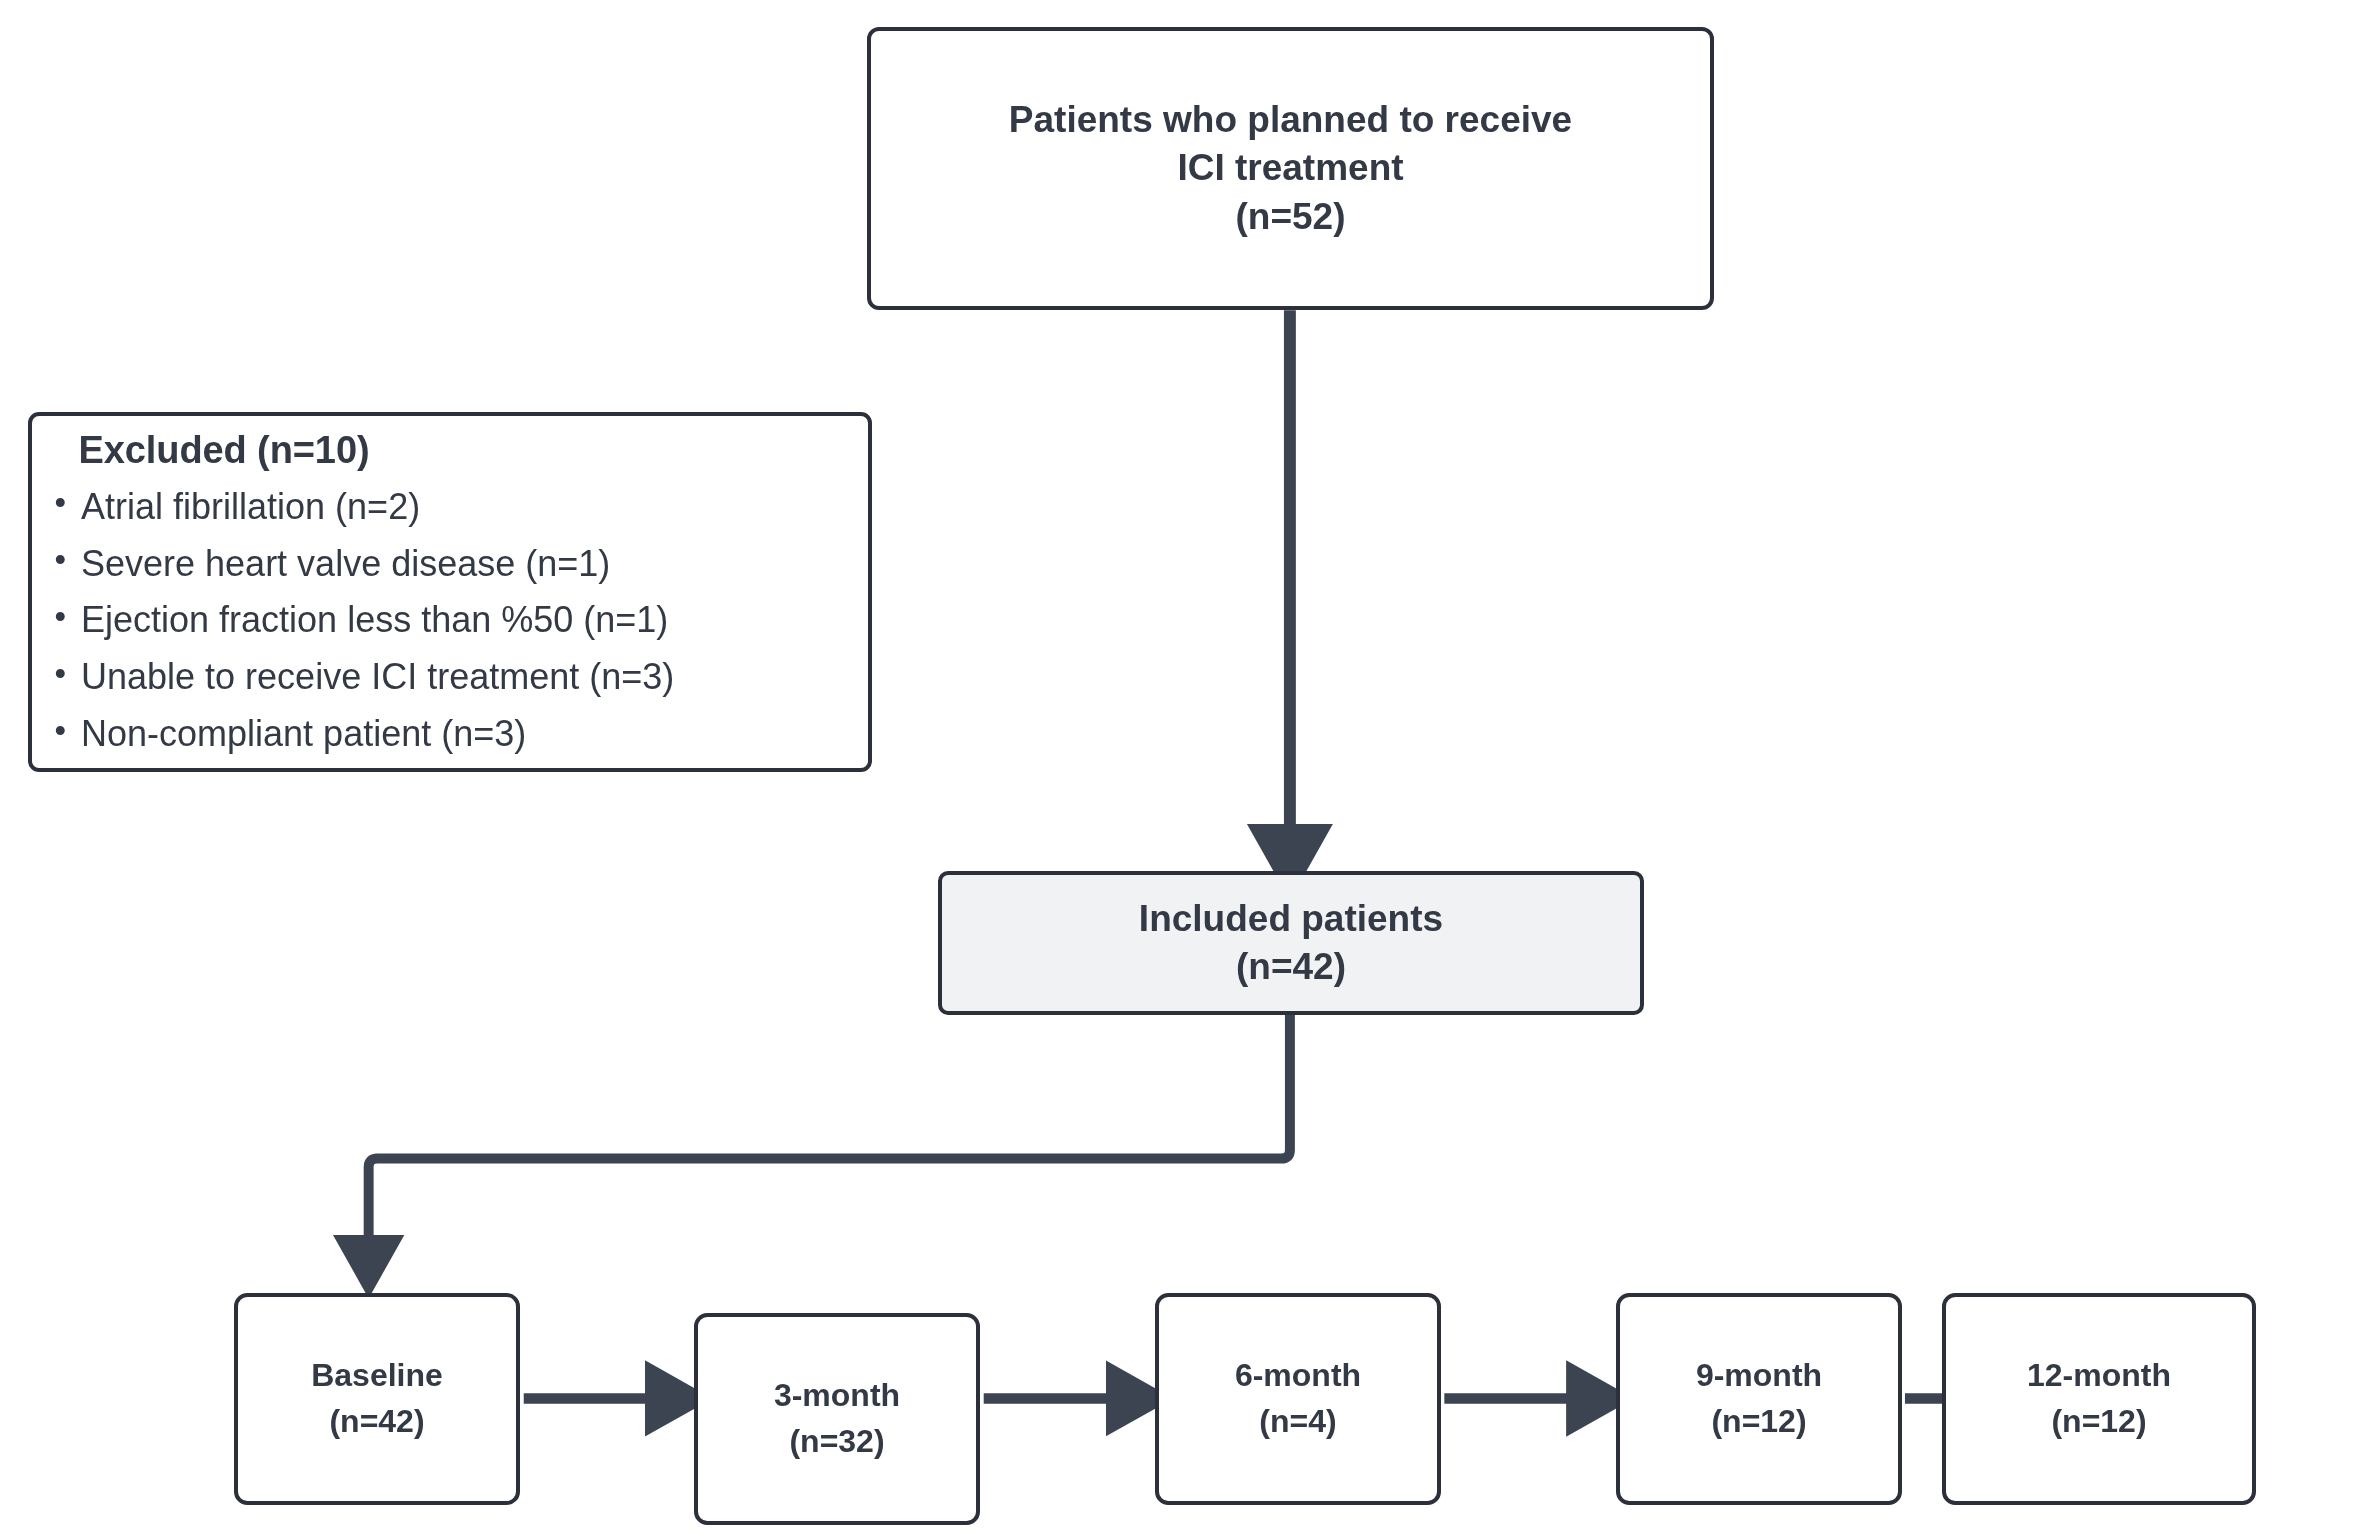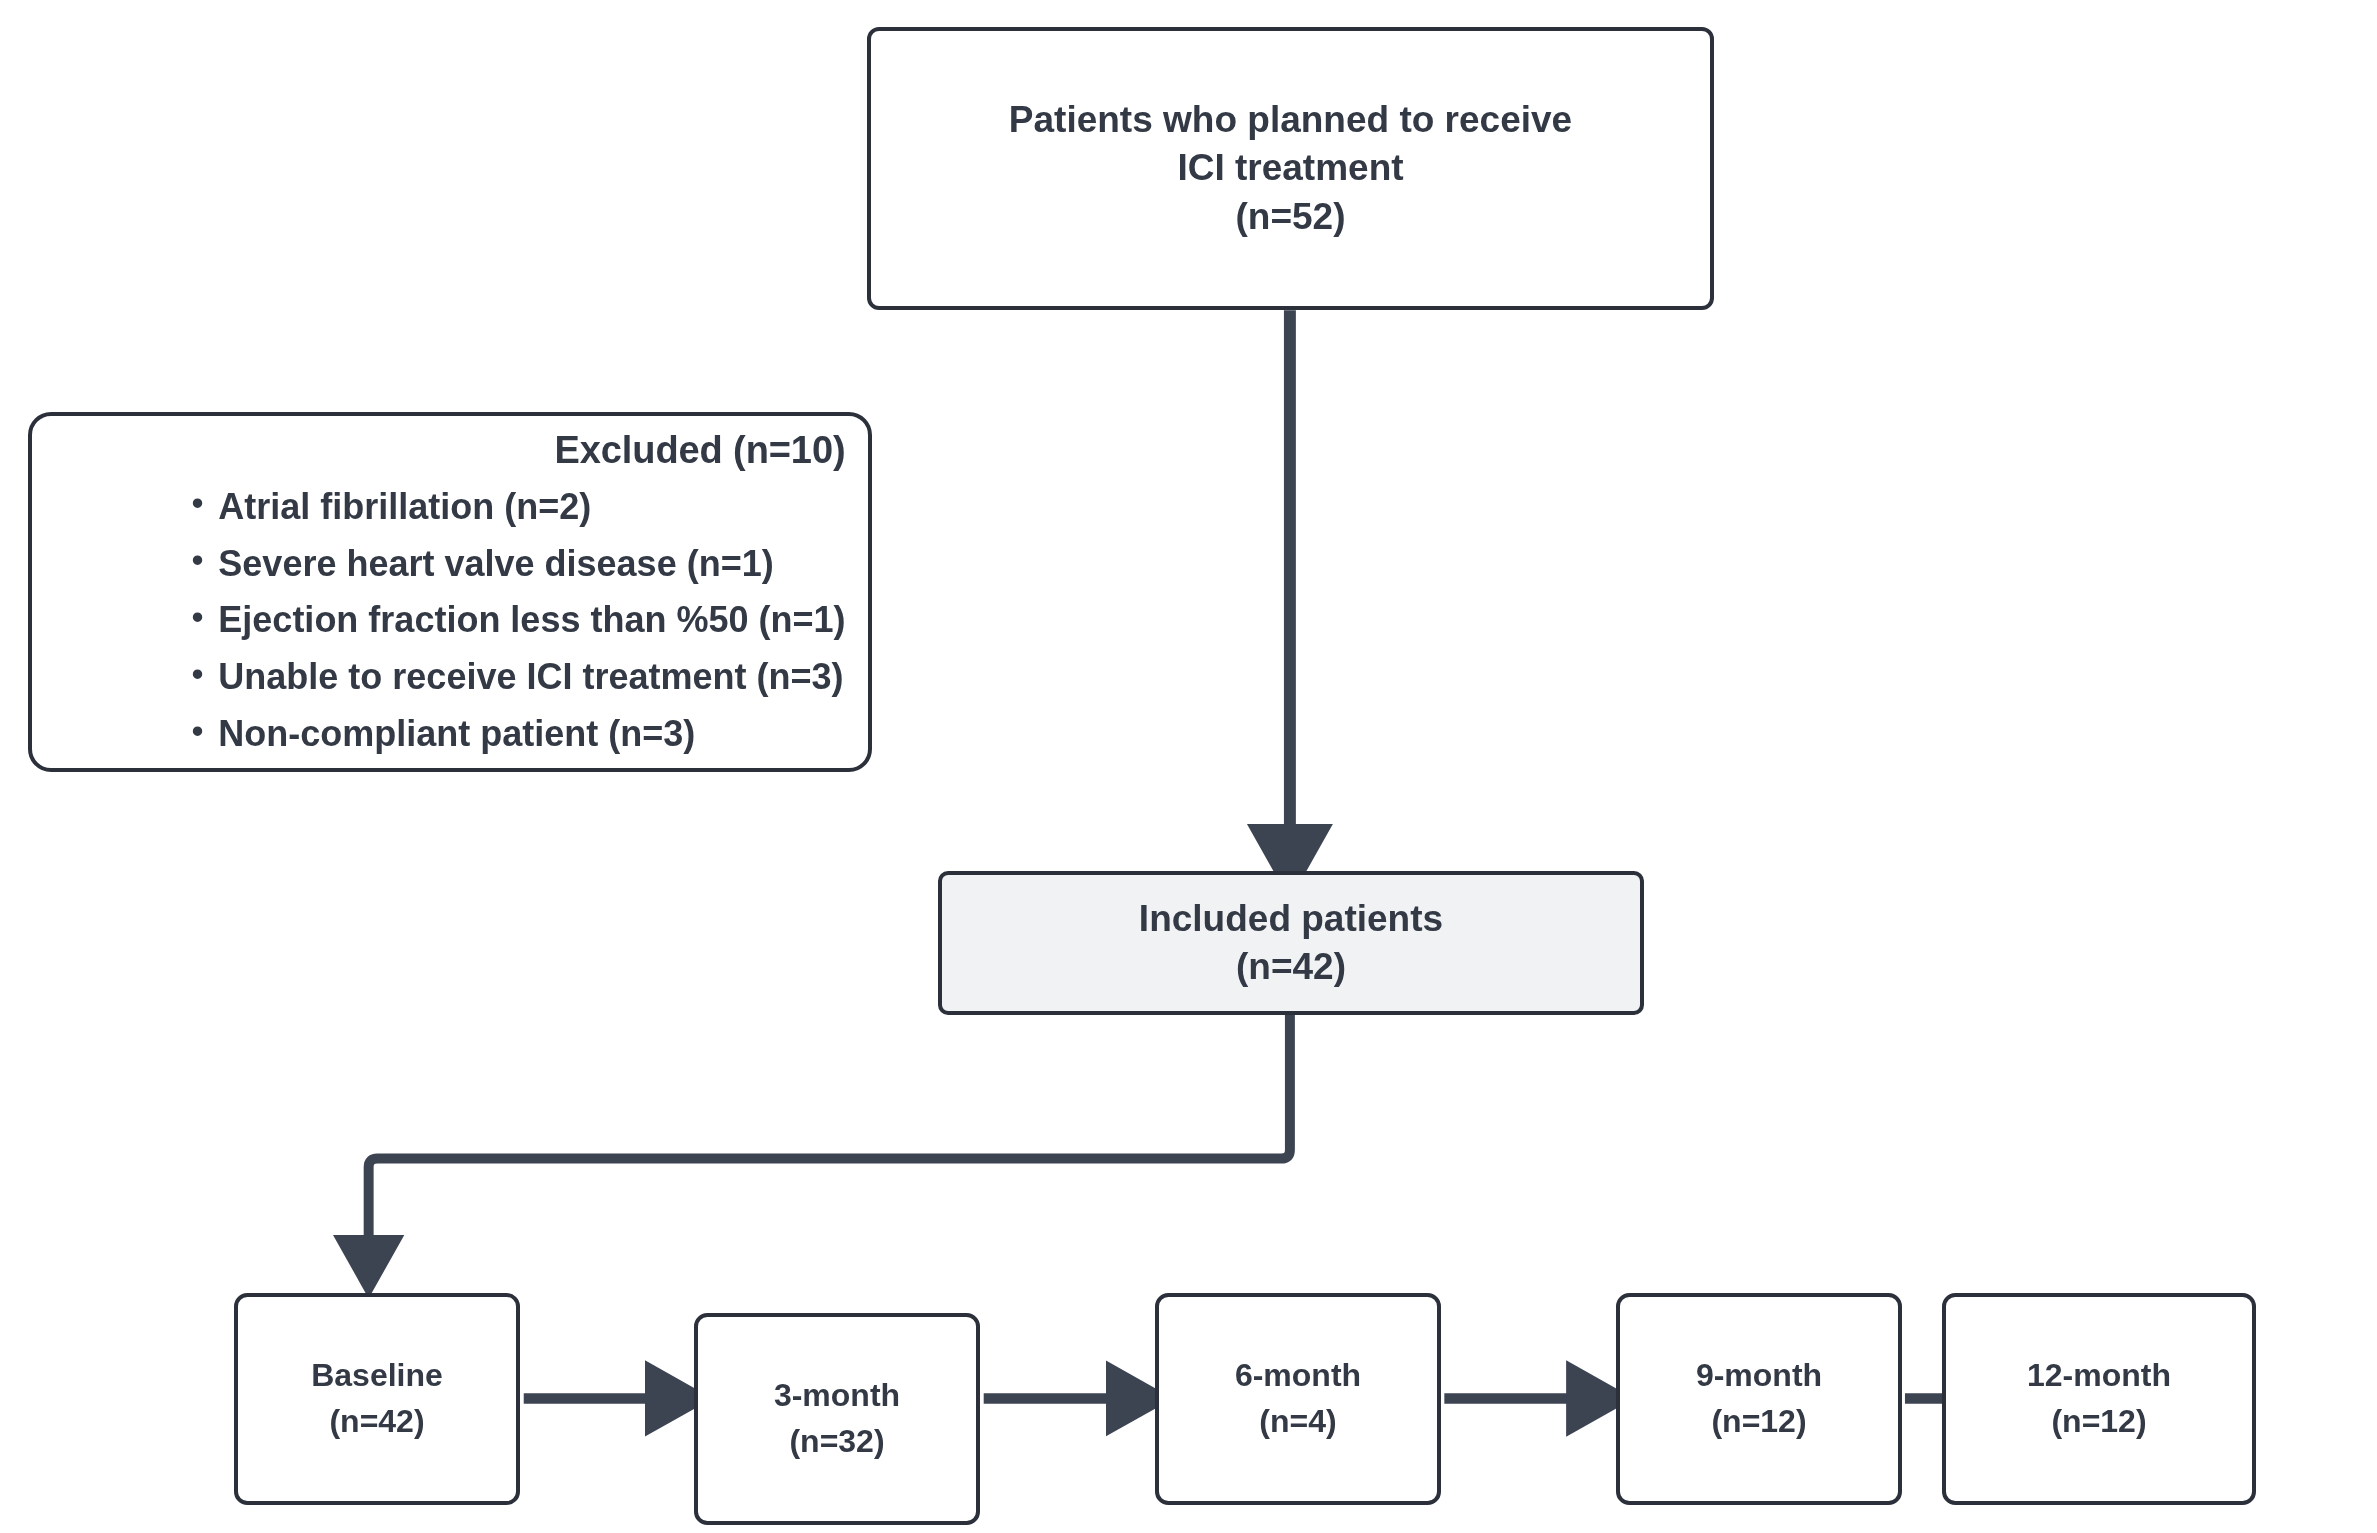--- a/index.html
+++ b/index.html
@@ -56,40 +56,40 @@
     font-weight: 700;
   }
   #node-screened .line { display: block; }
 
   
   #node-excluded {
     left: 28px;
     top: 412px;
     width: 844px;
     height: 360px;
-    align-items: flex-end;
+    align-items: flex-start;
     justify-content: center;
     text-align: left;
     padding: 0 22.5px;
-    border-radius: 23px;
+    border-radius: 11px;
   }
   #node-excluded .excl-title {
     font-size: 38px;
     font-weight: 700;
     margin: 0 0 8px 24px;
     letter-spacing: -0.1px;
   }
   #node-excluded ul {
     list-style: none;
     margin: 0;
     padding: 0;
   }
   #node-excluded li {
     font-size: 36px;
-    font-weight: 700;
+    font-weight: 400;
     margin: 0 0 10px 0;
     white-space: nowrap;
     position: relative;
     padding-left: 26.5px;
   }
   #node-excluded li:last-child { margin-bottom: 0; }
   #node-excluded li::before {
     content: "\2022";
     position: absolute;
     left: 0;

